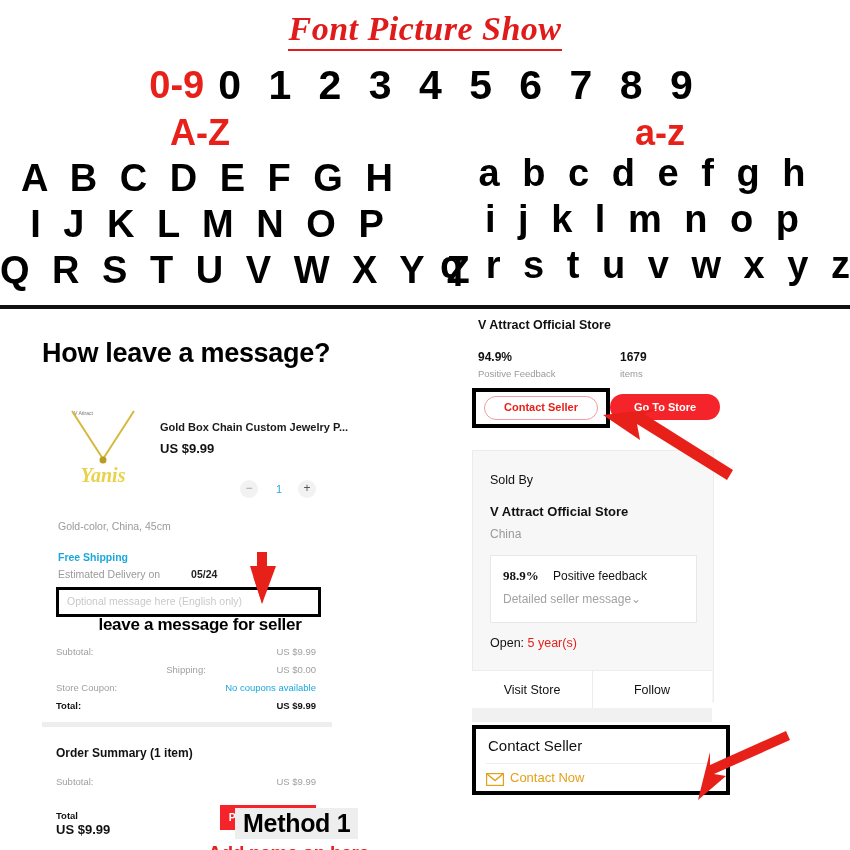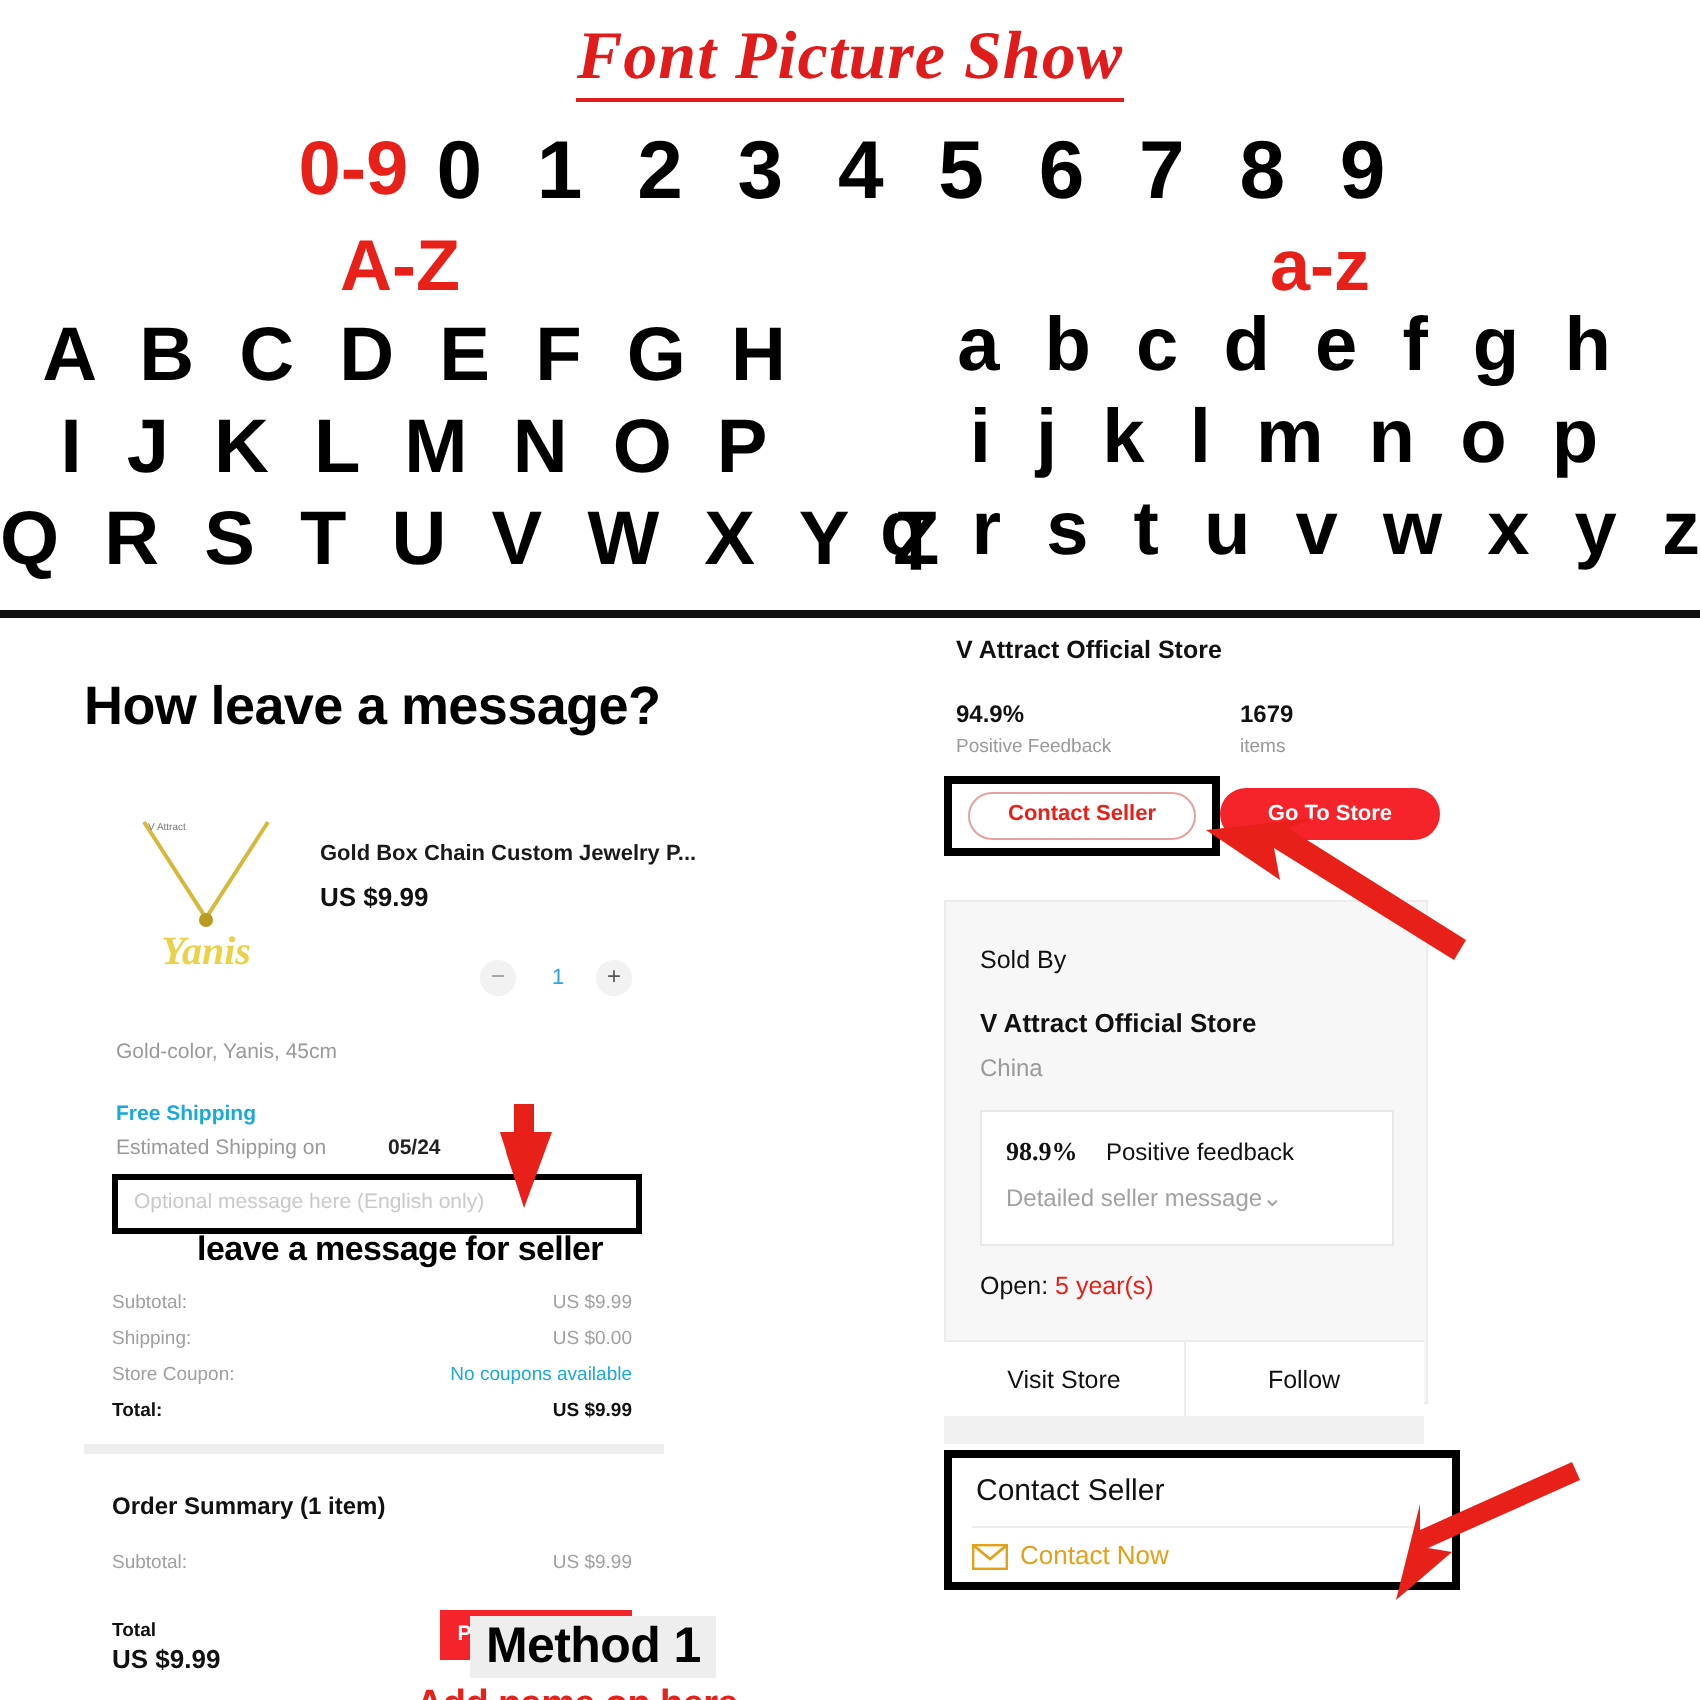--- a/index.html
+++ b/index.html
@@ -59,21 +59,21 @@
 
   #msg-box{left:56px;top:277px;width:259px;height:24px;border:3px solid #000;
       background:#fff;}
   #msg-box span{position:absolute;left:8px;top:5px;font-size:10.5px;color:#c9c9c9;}
 
   #msg-caption{left:60px;top:305px;width:280px;text-align:center;
       font-size:17px;font-weight:bold;letter-spacing:-.3px;}
 
   .srow{position:absolute;left:56px;width:260px;font-size:9.5px;color:#a0a0a0;}
   .srow .r{position:absolute;right:0;top:0;}
-  #srow1{top:336px;} #srow2{top:354px;} #srow3{top:372px;}
+  #srow1{top:336px;} #srow2{top:354px;text-align:center;} #srow3{top:372px;}
   #srow3 .r{color:#1ba8dd;text-align:center;}
   #srow4{top:390px;color:#111;font-weight:bold;}
   #srow4 .r{color:#111;font-weight:bold;}
 
   #sep{left:42px;top:412px;width:290px;height:5px;background:#eee;}
 
   #order-sum{left:56px;top:436px;font-size:12px;font-weight:bold;color:#111;}
   #srow5{top:466px;}
   #tot-label{left:56px;top:500px;font-size:9.5px;font-weight:bold;color:#111;}
   #tot-val{left:56px;top:512px;font-size:13px;font-weight:bold;color:#111;}
@@ -179,23 +179,23 @@
 
   <div class="abs" id="prod-name">Gold Box Chain Custom Jewelry P...</div>
   <div class="abs" id="prod-price">US $9.99</div>
 
   <div class="abs" id="qty">
     <div class="minus">−</div>
     <div class="val">1</div>
     <div class="plus">+</div>
   </div>
 
-  <div class="abs" id="variant">Gold-color, Yanis, 45cm</div>
+  <div class="abs" id="variant">Gold-color, China, 45cm</div>
   <div class="abs" id="freeship">Free Shipping</div>
-  <div class="abs" id="delivery"><span>Estimated Shipping on </span><b>05/24</b></div>
+  <div class="abs" id="delivery"><span>Estimated Delivery on </span><b>05/24</b></div>
 
   <div class="abs" id="msg-box">
     <span>Optional message here (English only)</span>
   </div>
   <div class="abs" id="msg-caption">leave a message for seller</div>
 
   <div class="abs srow" id="srow1">
     <span>Subtotal:</span>
     <span class="r">US $9.99</span>
   </div>

